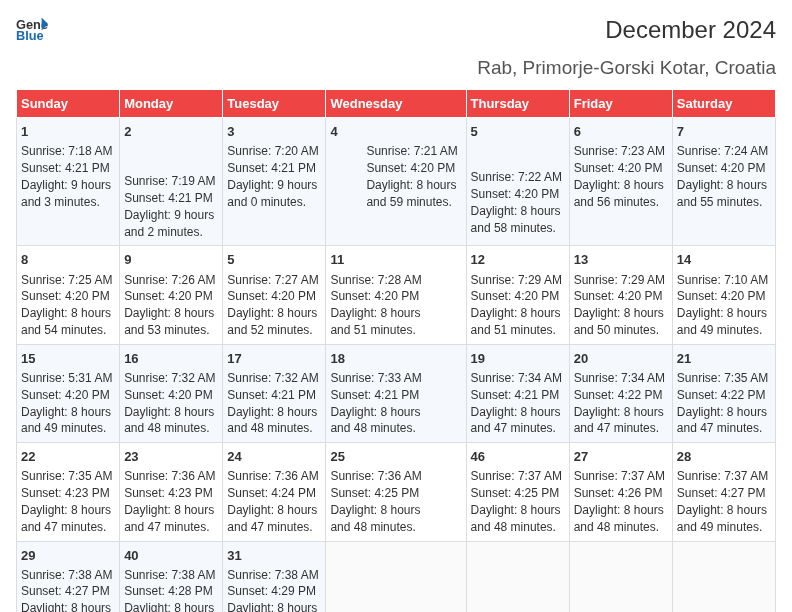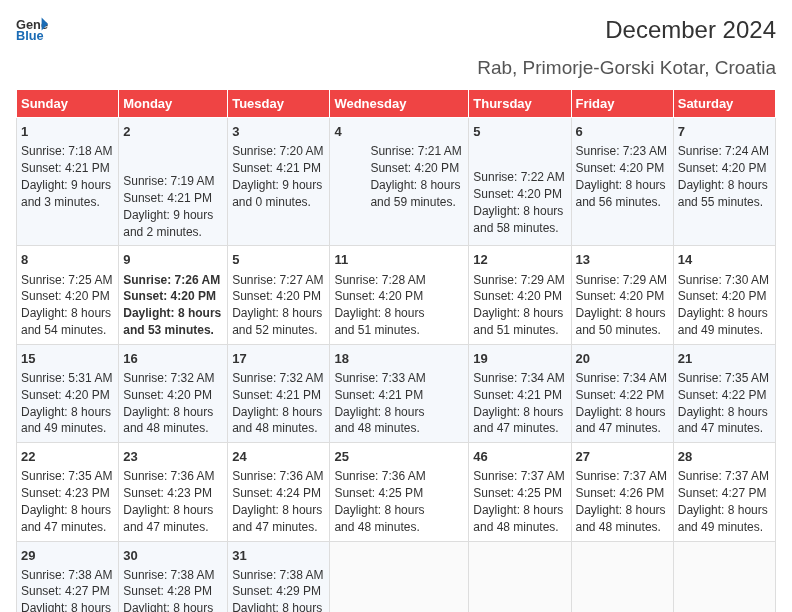--- a/index.html
+++ b/index.html
@@ -164,21 +164,21 @@
       <tr>
         <td>
           <span class="day-num">8</span>
           <div class="day-info" style="white-space: pre-line;">Sunrise: 7:25 AM
 Sunset: 4:20 PM
 Daylight: 8 hours
 and 54 minutes.</div>
         </td>
         <td>
           <span class="day-num">9</span>
-          <div class="day-info" style="white-space: pre-line; font-weight: bold;">Sunrise: 7:26 AM
+          <div class="day-info" style="white-space: pre-line;">Sunrise: 7:26 AM
 Sunset: 4:20 PM
 Daylight: 8 hours
 and 53 minutes.</div>
         </td>
         <td>
           <span class="day-num">5</span>
           <div class="day-info" style="white-space: pre-line;">Sunrise: 7:27 AM
 Sunset: 4:20 PM
 Daylight: 8 hours
 and 52 minutes.</div>
@@ -199,21 +199,21 @@
         </td>
         <td>
           <span class="day-num">13</span>
           <div class="day-info" style="white-space: pre-line;">Sunrise: 7:29 AM
 Sunset: 4:20 PM
 Daylight: 8 hours
 and 50 minutes.</div>
         </td>
         <td>
           <span class="day-num">14</span>
-          <div class="day-info" style="white-space: pre-line;">Sunrise: 7:30 AM
+          <div class="day-info" style="white-space: pre-line;">Sunrise: 7:10 AM
 Sunset: 4:20 PM
 Daylight: 8 hours
 and 49 minutes.</div>
         </td>
       </tr>
       <tr>
         <td>
           <span class="day-num">15</span>
           <div class="day-info" style="white-space: pre-line;">Sunrise: 5:31 AM
 Sunset: 4:20 PM
@@ -316,21 +316,21 @@
       </tr>
       <tr>
         <td>
           <span class="day-num">29</span>
           <div class="day-info" style="white-space: pre-line;">Sunrise: 7:38 AM
 Sunset: 4:27 PM
 Daylight: 8 hours
 and 49 minutes.</div>
         </td>
         <td>
-          <span class="day-num">30</span>
+          <span class="day-num">40</span>
           <div class="day-info" style="white-space: pre-line;">Sunrise: 7:38 AM
 Sunset: 4:28 PM
 Daylight: 8 hours
 and 50 minutes.</div>
         </td>
         <td>
           <span class="day-num">31</span>
           <div class="day-info" style="white-space: pre-line;">Sunrise: 7:38 AM
 Sunset: 4:29 PM
 Daylight: 8 hours

